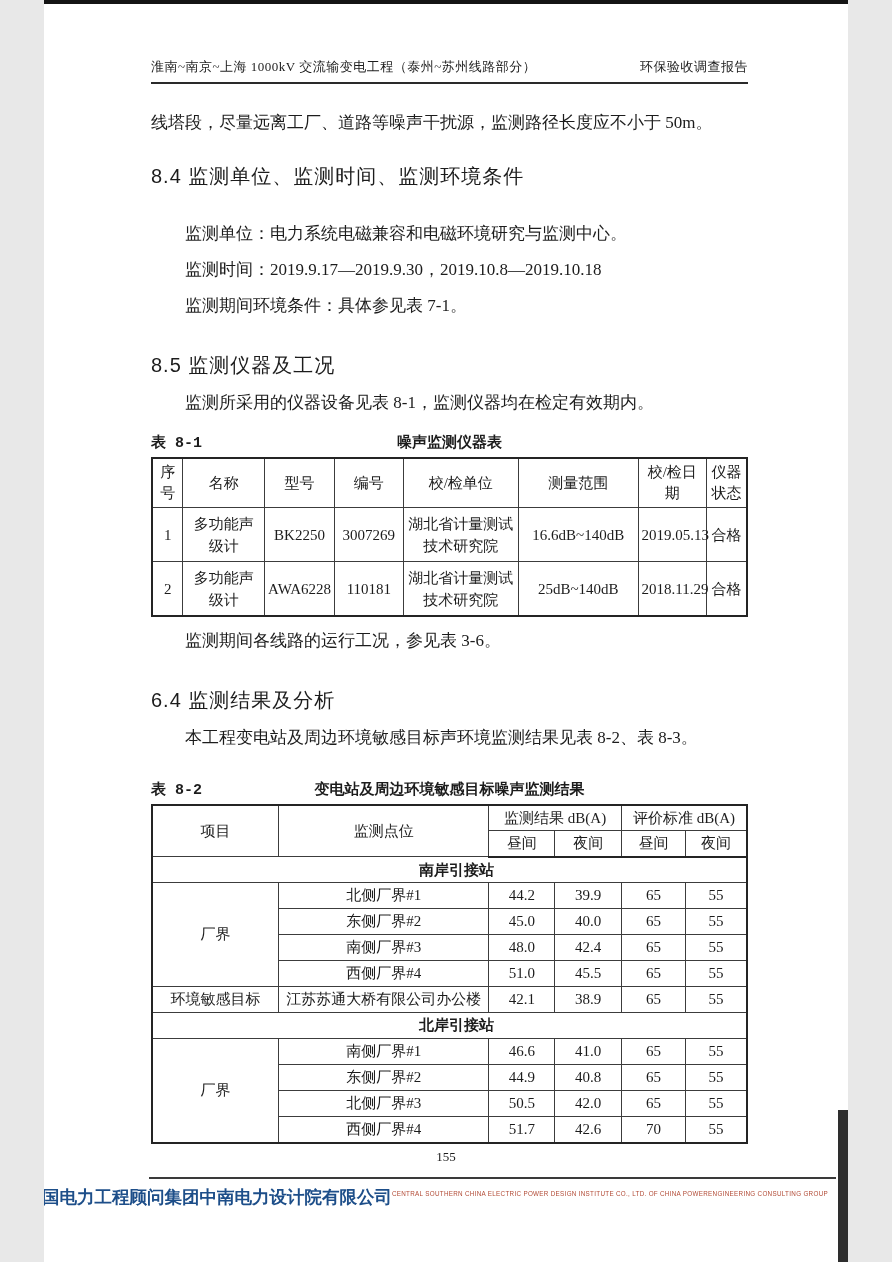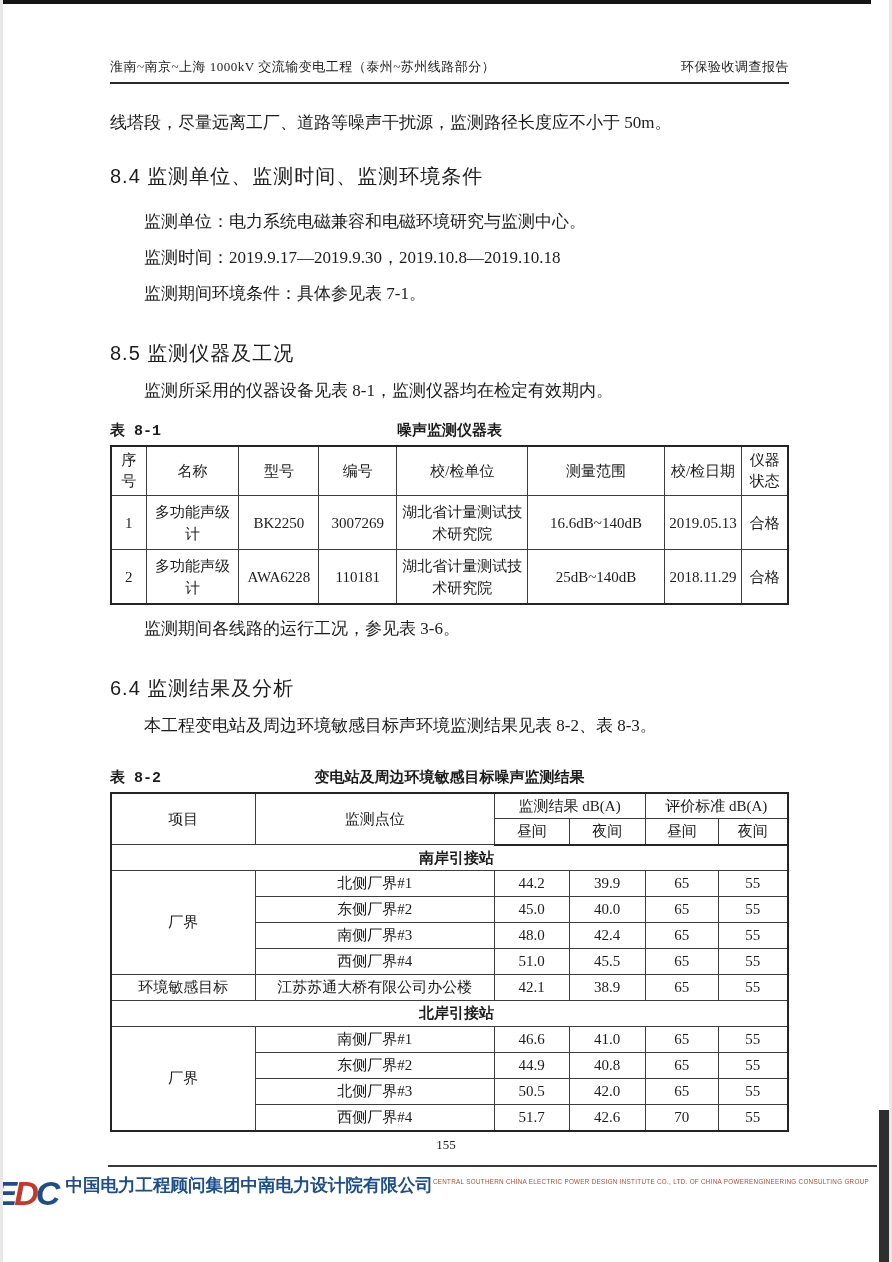--- a/index.html
+++ b/index.html
@@ -1,19 +1,19 @@
 <!DOCTYPE html>
 <html><head>
 <meta charset="utf-8">
 <style>
   * { margin: 0; padding: 0; box-sizing: border-box; }
   html, body { background: #e8e8e8; }
   .page {
     position: relative;
-    width: 886px;
+    width: 804px;
     height: 1262px;
     margin: 0 auto;
     background: #ffffff;
     overflow: hidden;
     color: #1c1c1c;
     font-family: "Liberation Serif", serif;
   }
   .scan-strip-top {
     position: absolute; top: 0; left: 0;
     width: 868px; height: 4px; background: #141414;
@@ -31,21 +31,21 @@
     border-bottom: 2px solid #2a2a2a;
     padding-bottom: 6px;
   }
   .intro-p { margin-top: 28px; font-size: 17px; line-height: 1.35; }
 
   h2.hei {
     font-family: "Liberation Sans", sans-serif;
     font-weight: normal; font-size: 20px; letter-spacing: 1px;
     margin-top: 28px;
   }
-  .pgroup { margin-top: 14px; }
+  .pgroup { margin-top: 26px; }
   .pgroup p, .ind-p {
     font-size: 17px; line-height: 36px; text-indent: 34px;
   }
   .ind-p { margin-top: 6px; }
 
   .tbl-caption {
     position: relative; margin-top: 12px;
     text-align: center;
     font-family: Liberation Mono, monospace;
     font-weight: bold; font-size: 15px;

